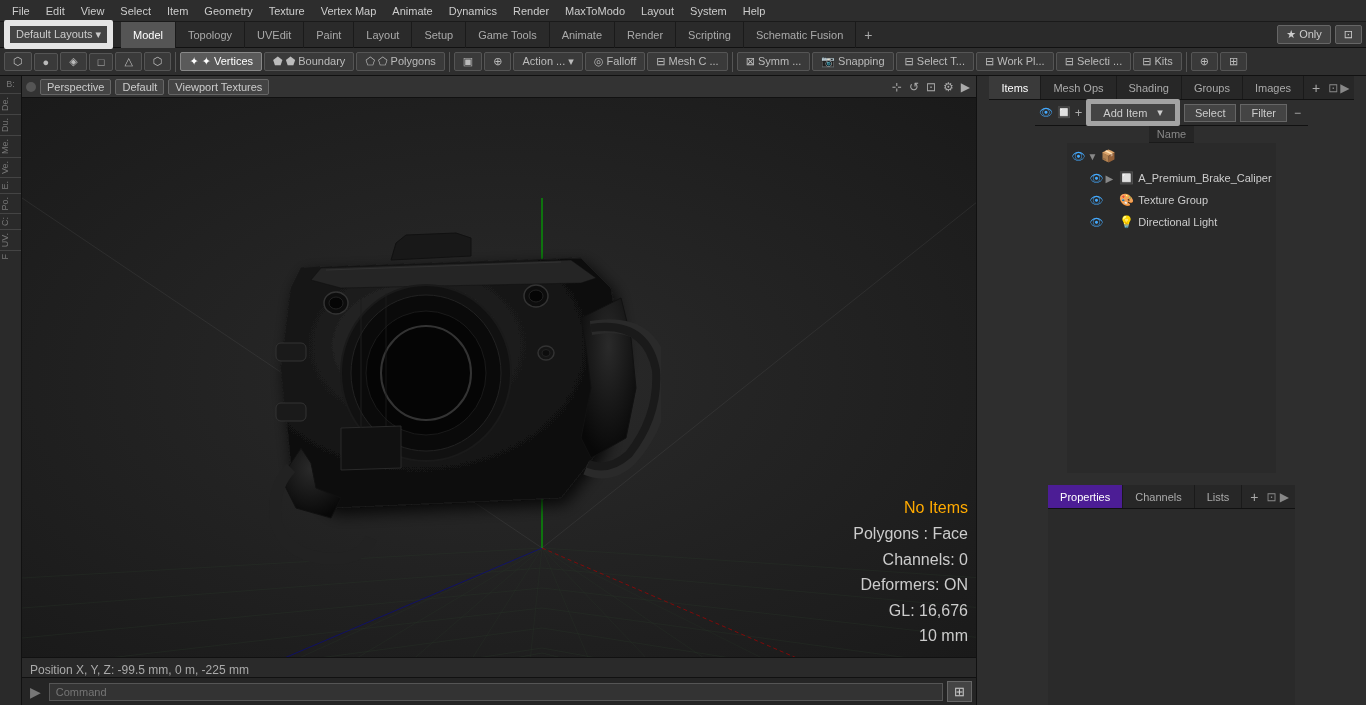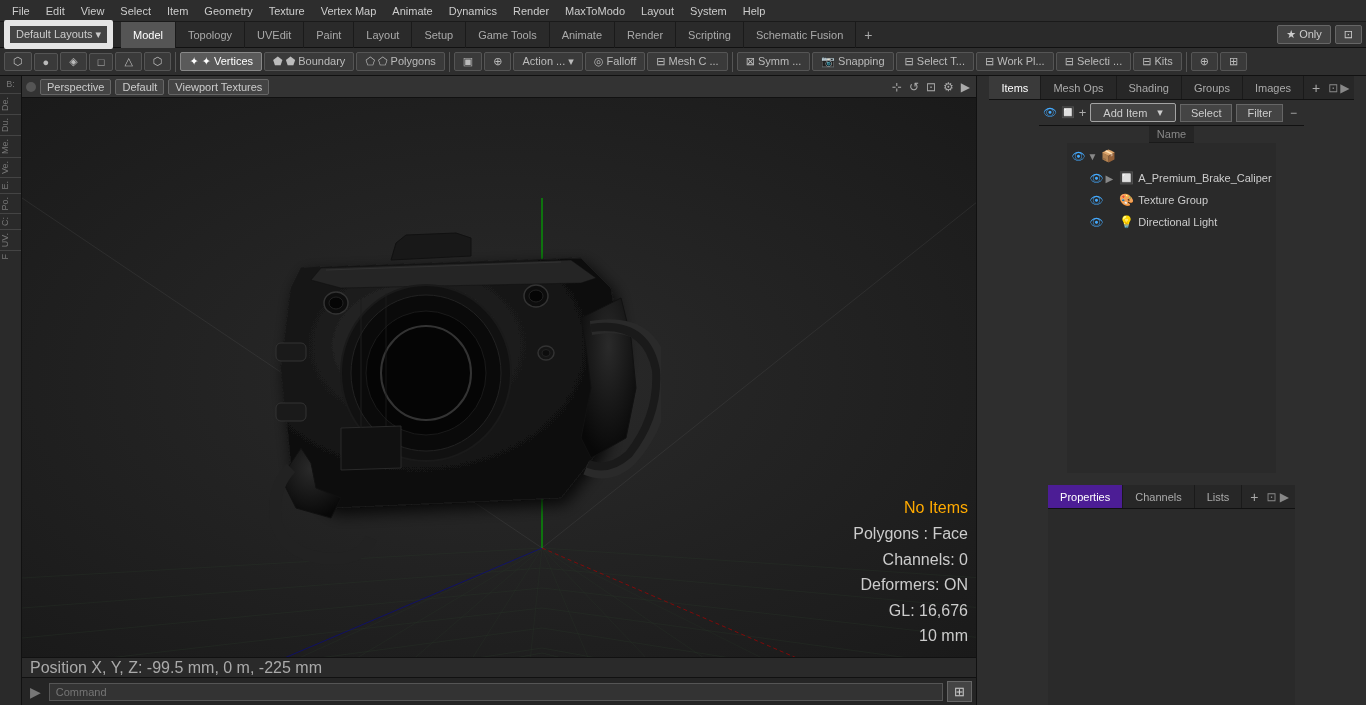--- a/index.html
+++ b/index.html
@@ -213,23 +213,23 @@
     }
     .info-line { font-size: 16px; }
     .info-line.highlight { color: #ffaa00; }
 
     
     #status-bar {
       height: 20px;
       background: #2a2a2a;
       border-top: 1px solid #111;
       display: flex;
-      align-items: center;
+      align-items: flex-end;
       padding: 0 8px;
-      font-size: 16px;
+      font-size: 12px;
       color: #aaa;
     }
     #command-bar {
       height: 28px;
       background: #252525;
       display: flex;
       align-items: center;
       padding: 0 4px;
       gap: 4px;
       border-top: 1px solid #111;
@@ -315,21 +315,21 @@
       height: 26px;
       background: #2e2e2e;
       display: flex;
       align-items: center;
       padding: 0 4px;
       gap: 4px;
       border-bottom: 1px solid #111;
     }
     .items-add-btn {
       background: #444;
-      border: 1px solid #a3a3a3;
+      border: 5px solid #a3a3a3;
       color: #ccc;
       font-size: 11px;
       padding: 2px 12px;
       cursor: pointer;
       border-radius: 2px;
       display: flex;
       align-items: center;
       gap: 10px;
     }
     .items-search-btn {

